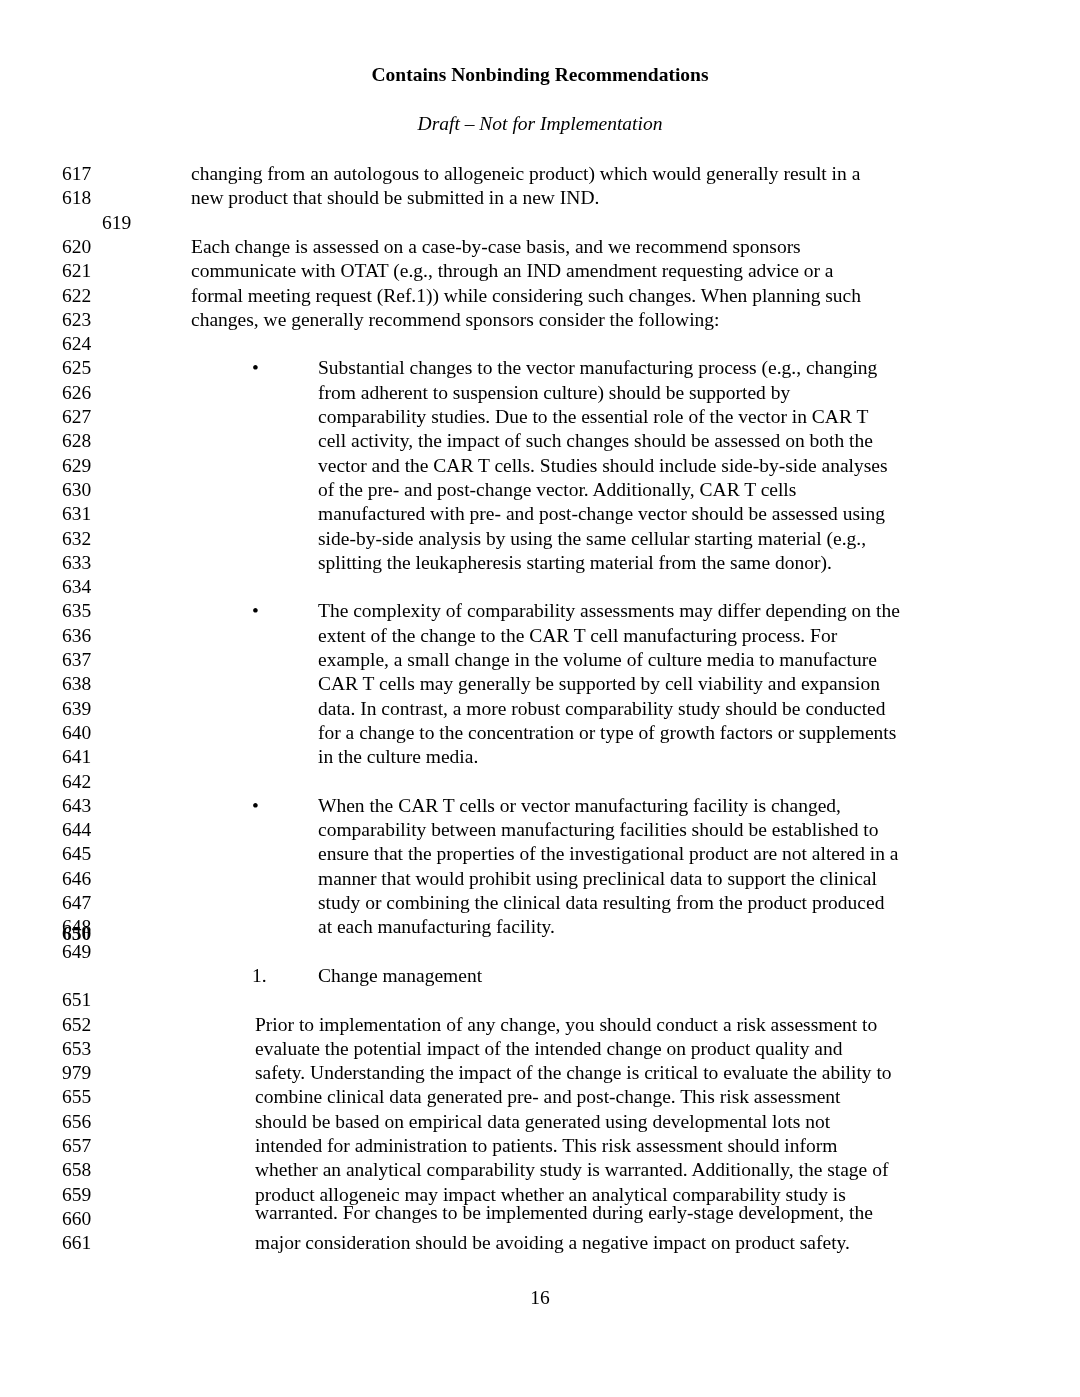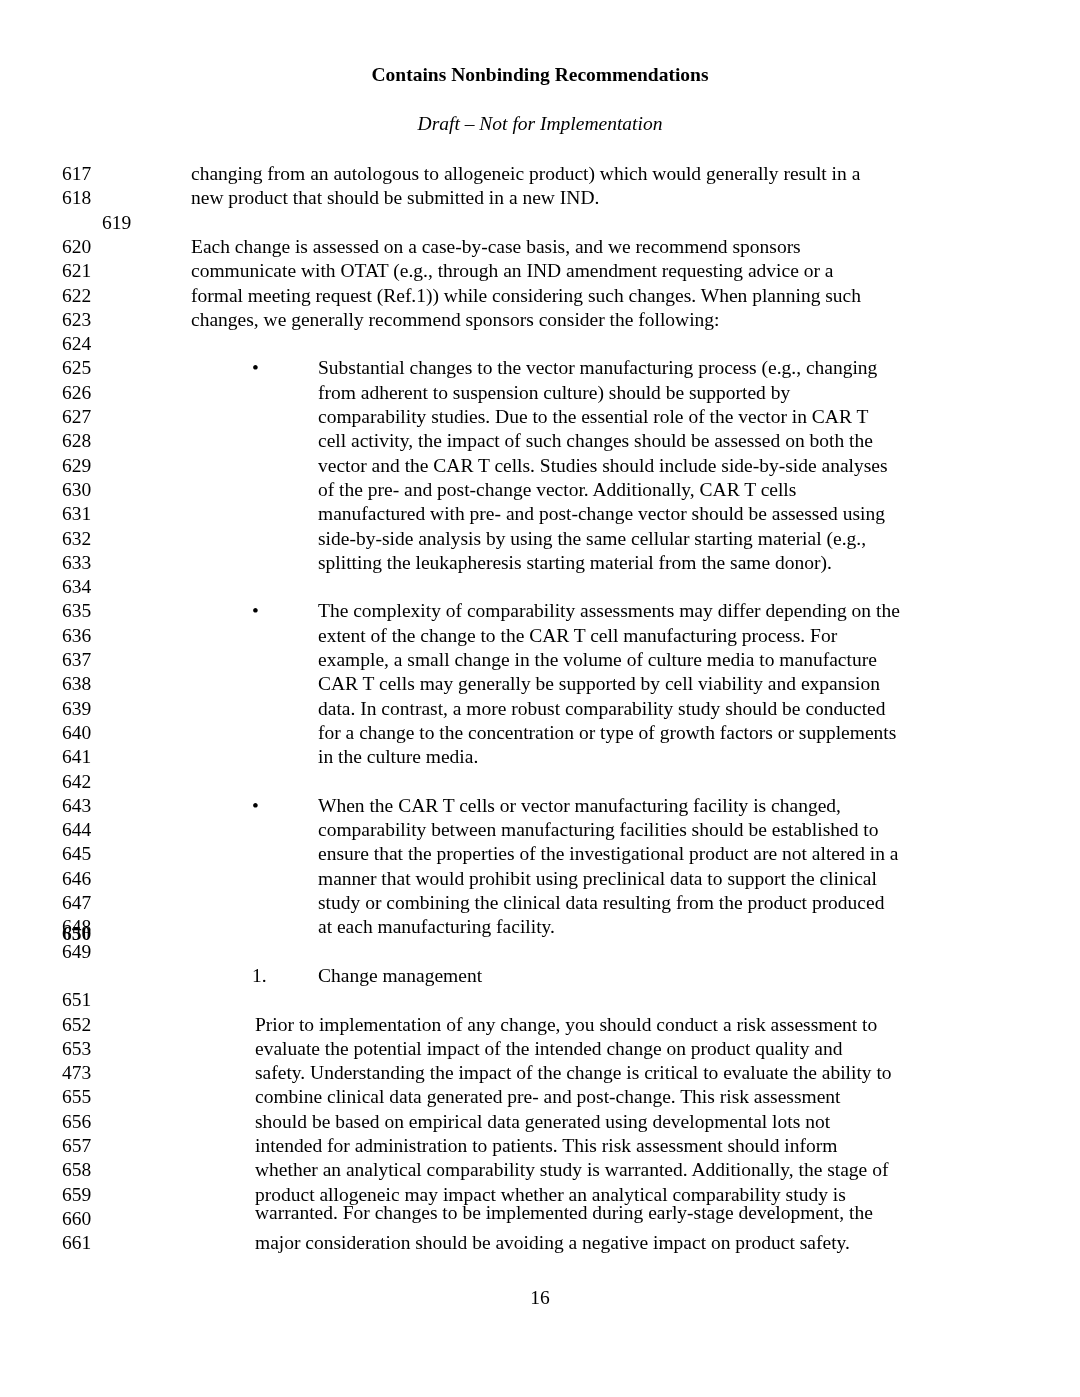--- a/index.html
+++ b/index.html
@@ -87,21 +87,21 @@
     <div class="tx" style="top: 915.3px; left: 318px;">at each manufacturing facility.</div>
     <div class="ln" style="top: 939.6px;">649</div>
     <div class="ln" style="top: 922px; font-weight: bold;">650</div>
     <div class="bul" style="top: 963.9px;">1.</div>
     <div class="tx" style="top: 963.9px; left: 318px;">Change management</div>
     <div class="ln" style="top: 988.2px;">651</div>
     <div class="ln" style="top: 1012.5px;">652</div>
     <div class="tx" style="top: 1012.5px; left: 255px;">Prior to implementation of any change, you should conduct a risk assessment to</div>
     <div class="ln" style="top: 1036.8px;">653</div>
     <div class="tx" style="top: 1036.8px; left: 255px;">evaluate the potential impact of the intended change on product quality and</div>
-    <div class="ln" style="top: 1061.1px;">473</div>
+    <div class="ln" style="top: 1061.1px;">979</div>
     <div class="tx" style="top: 1061.1px; left: 255px;">safety.  Understanding the impact of the change is critical to evaluate the ability to</div>
     <div class="ln" style="top: 1085.4px;">655</div>
     <div class="tx" style="top: 1085.4px; left: 255px;">combine clinical data generated pre- and post-change.  This risk assessment</div>
     <div class="ln" style="top: 1109.7px;">656</div>
     <div class="tx" style="top: 1109.7px; left: 255px;">should be based on empirical data generated using developmental lots not</div>
     <div class="ln" style="top: 1134px;">657</div>
     <div class="tx" style="top: 1134px; left: 255px;">intended for administration to patients.  This risk assessment should inform</div>
     <div class="ln" style="top: 1158.3px;">658</div>
     <div class="tx" style="top: 1158.3px; left: 255px;">whether an analytical comparability study is warranted.  Additionally, the stage of</div>
     <div class="ln" style="top: 1182.6px;">659</div>

